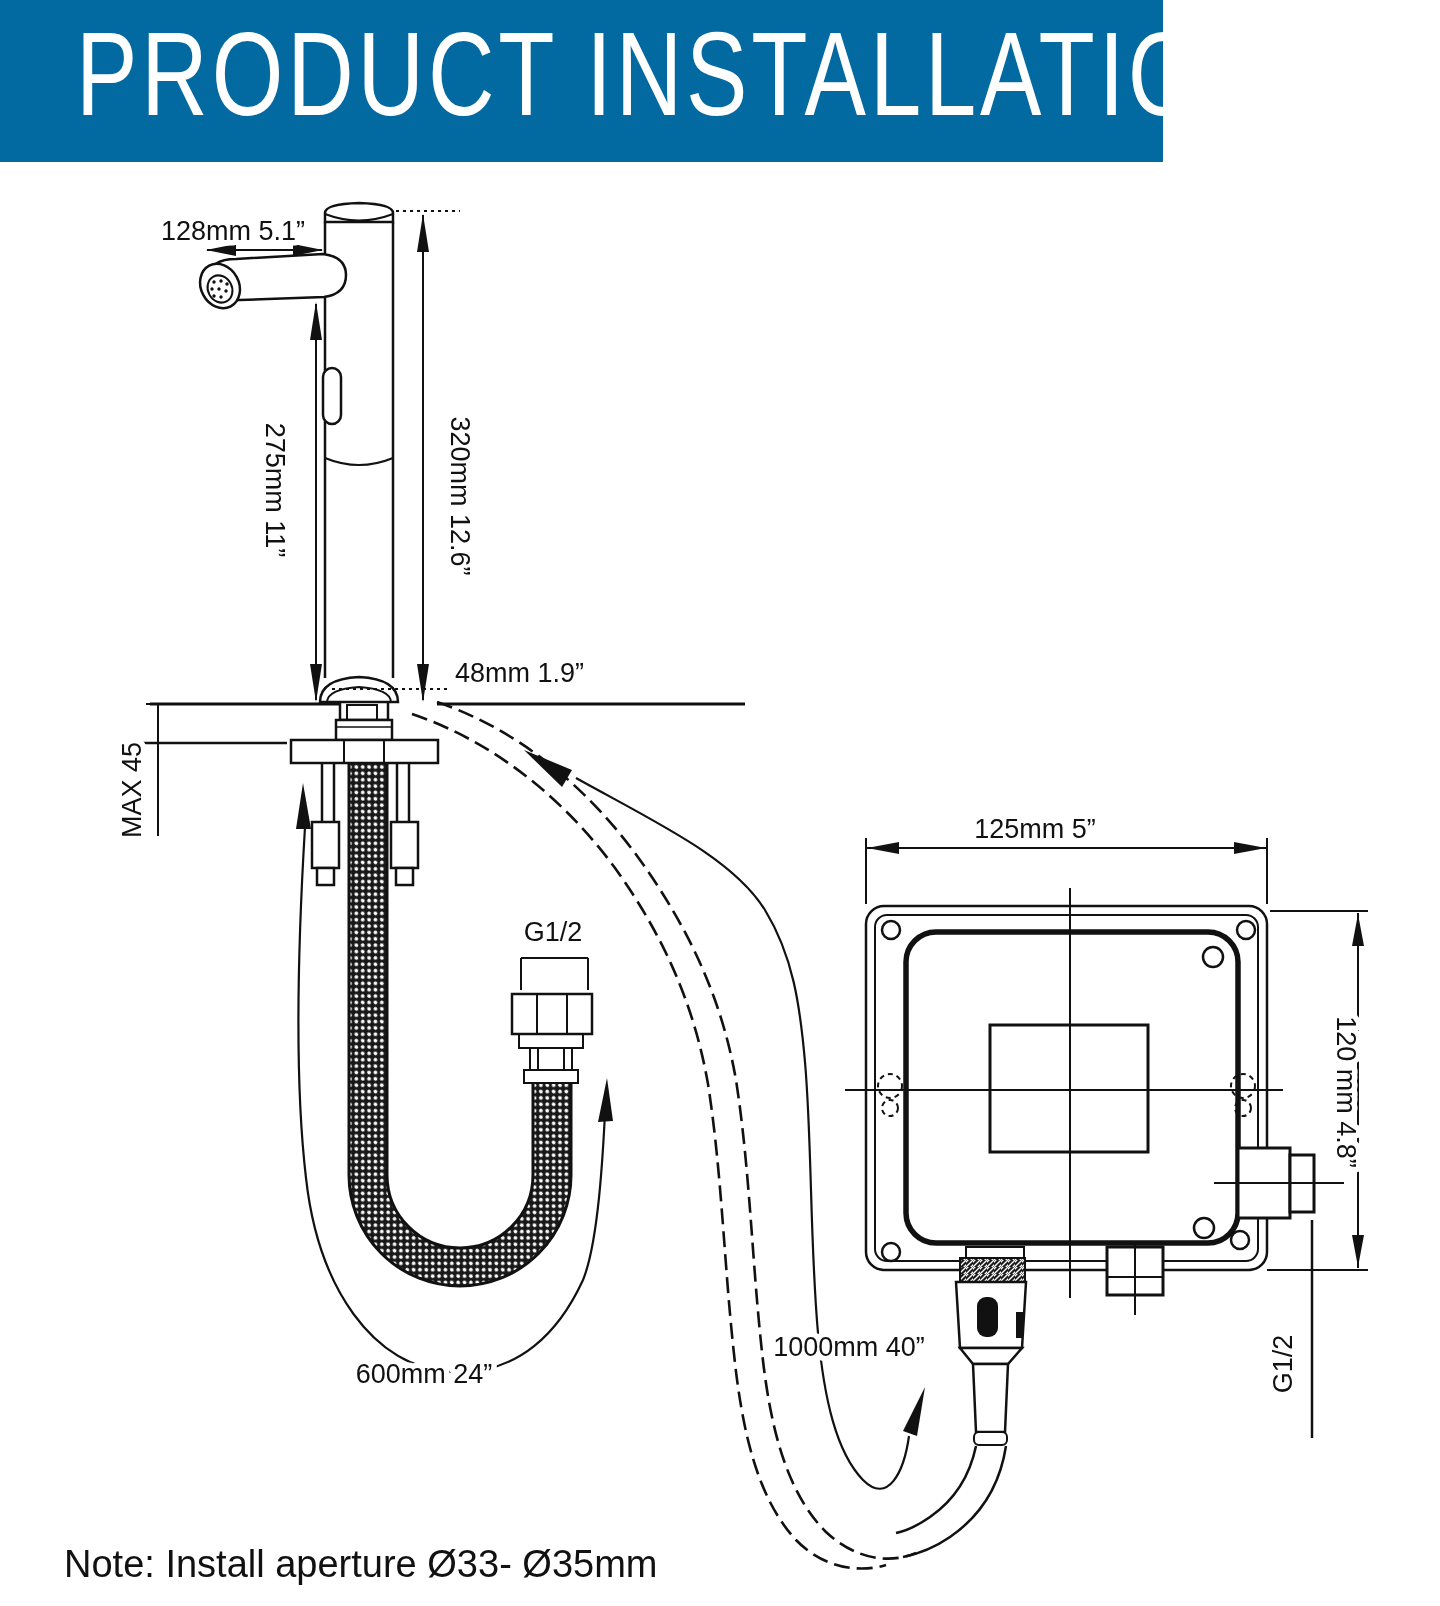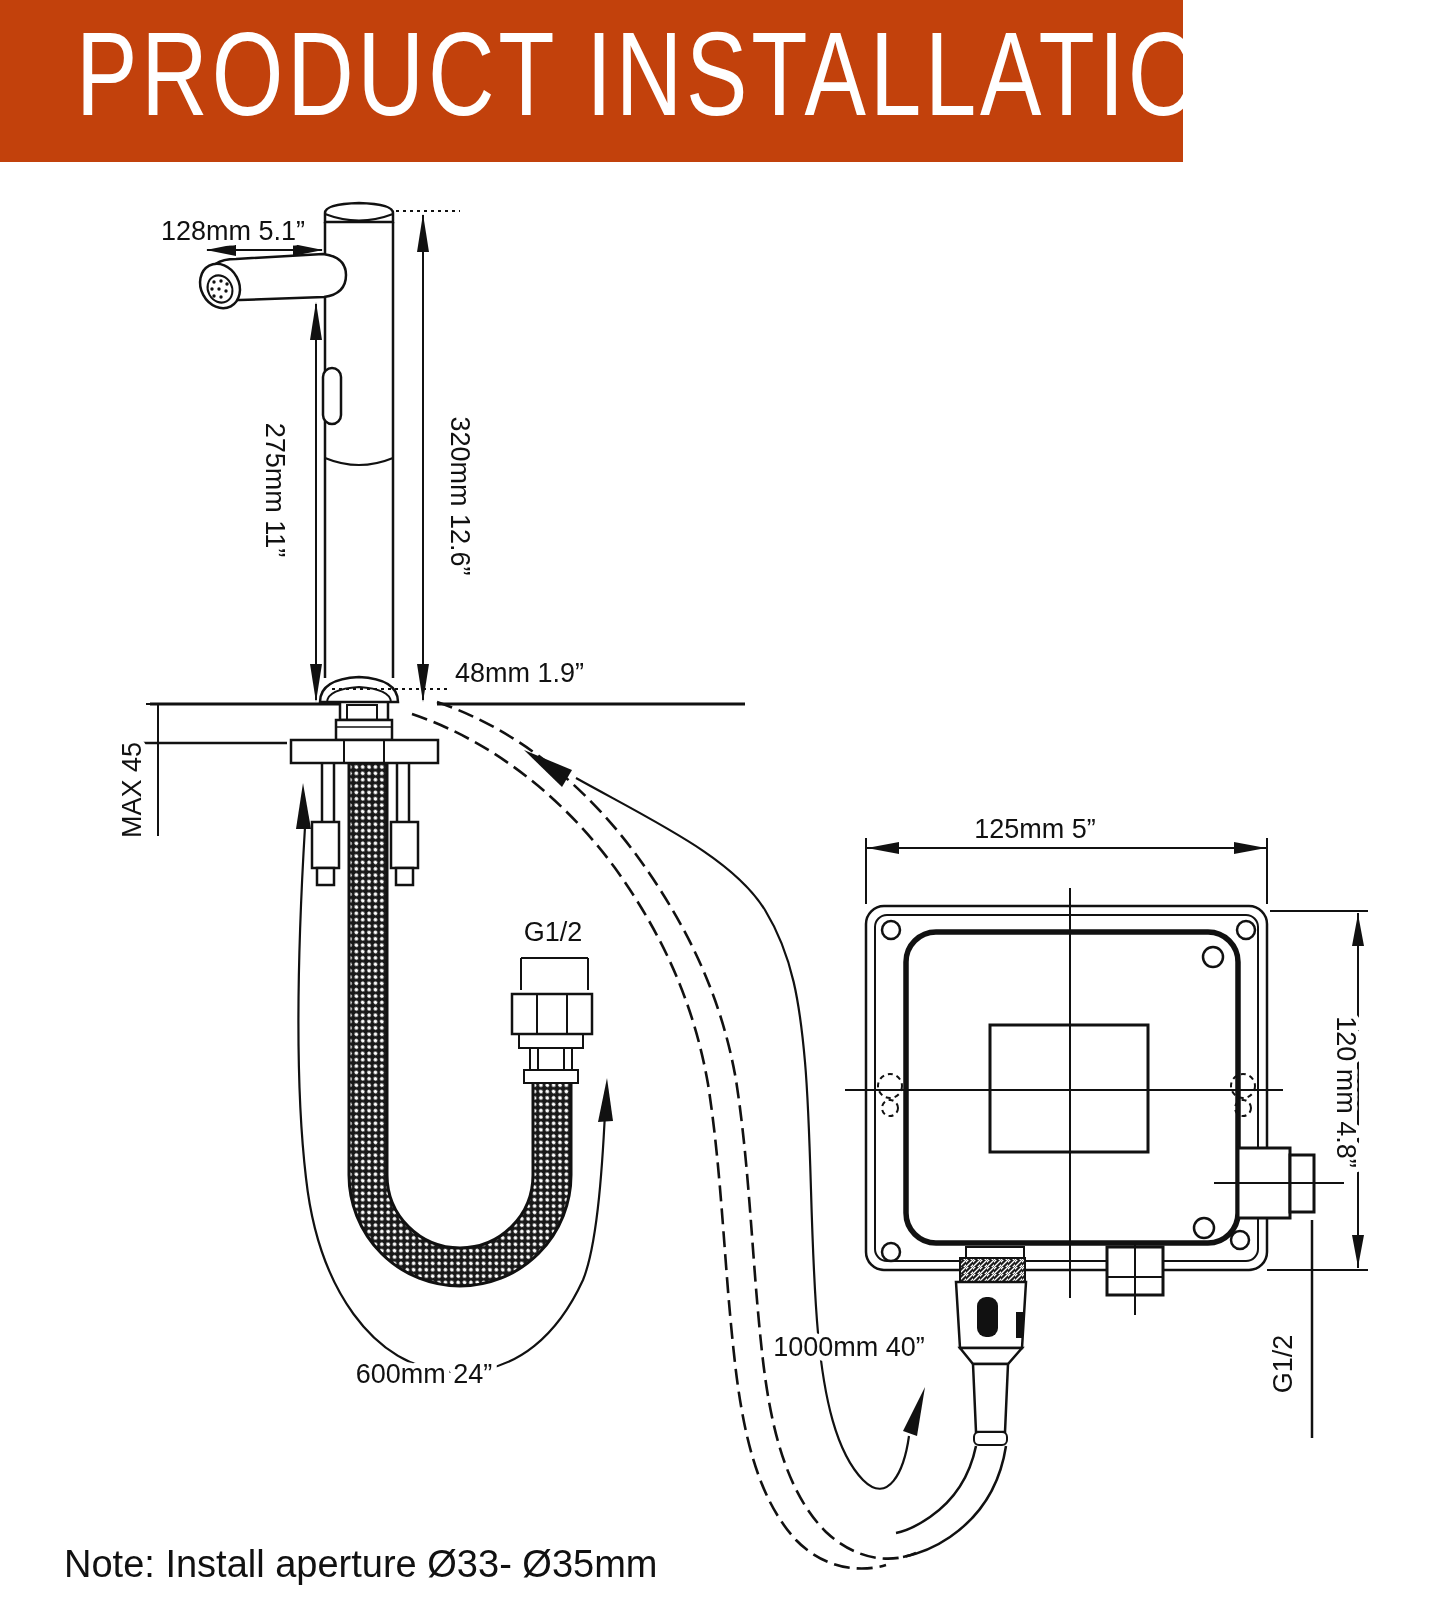--- a/index.html
+++ b/index.html
@@ -1,18 +1,18 @@
 <!DOCTYPE html>
 <html><head>
 <meta charset="utf-8">
 <style>
   html,body{margin:0;padding:0;background:#ffffff;}
   .stage{position:relative;width:1440px;height:1606px;background:#fff;overflow:hidden;
          font-family:"Liberation Sans","DejaVu Sans",sans-serif;}
-  .header{position:absolute;left:0;top:0;width:1163px;height:162px;background:#c2410c;padding-left:20px;}
+  .header{position:absolute;left:0;top:0;width:1163px;height:162px;background:#0369a1;}
   .header .title{position:absolute;left:76px;top:6px;white-space:nowrap;color:#fff;
       font-size:118px;font-weight:400;letter-spacing:5px;
       transform:scaleX(0.78);transform-origin:0 0;}
   svg{position:absolute;left:0;top:0;}
   .ln{stroke:#111;fill:none;}
   .fillw{fill:#fff;stroke:#111;}
   .lbl{font-family:"Liberation Sans","DejaVu Sans",sans-serif;font-size:27px;fill:#111;
        stroke:#fff;stroke-width:11px;paint-order:stroke;stroke-linejoin:round;}
   .note-lbl{font-size:38px;}
   .arr{fill:#111;stroke:none;}

